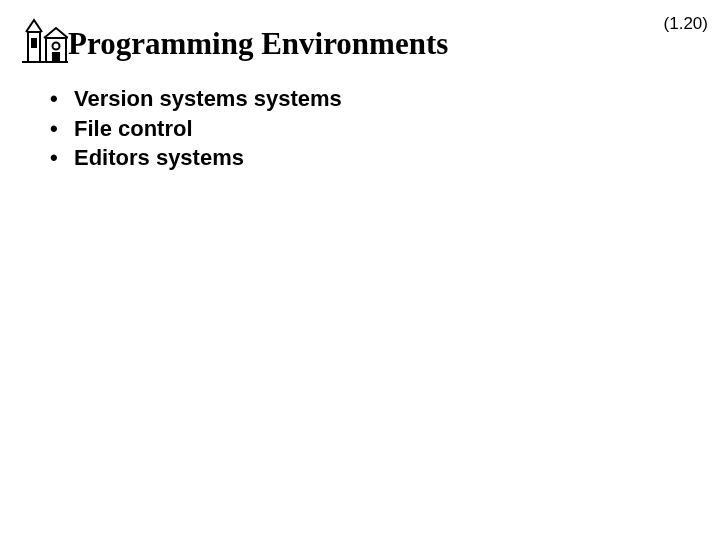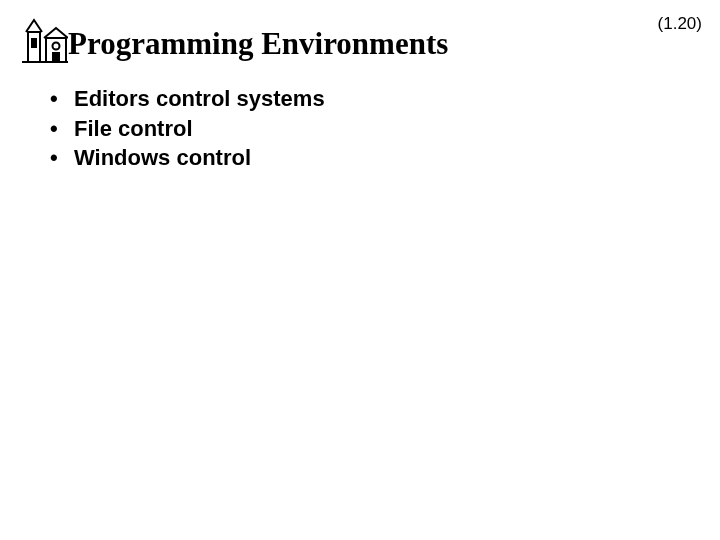--- a/index.html
+++ b/index.html
@@ -7,21 +7,21 @@
       width: 720px;
       height: 540px;
       background: #fff;
       font-family: Arial, Helvetica, sans-serif;
       position: relative;
       color: #000;
     }
     .page-number {
       position: absolute;
       top: 14px;
-      right: 18px;
+      right: 12px;
       font-size: 17px;
       font-family: Arial, sans-serif;
     }
     .header {
       display: flex;
       align-items: flex-end;
       padding-top: 18px;
       padding-left: 22px;
     }
     .logo {
@@ -82,17 +82,17 @@
       <polyline points="4,14 12,2 20,14" fill="none" stroke="#000" stroke-width="2"></polyline>
 
       <rect x="9" y="20" width="6" height="10" fill="#000"></rect>
     </svg>
   </div>
   <div class="title">Programming Environments</div>
 </div>
 
 <div class="content">
   <ul class="bullet-list">
-    <li class="bullet-item">Editors control systems</li>
+    <li class="bullet-item">Version systems systems</li>
     <li class="bullet-item">File control</li>
-    <li class="bullet-item">Windows control</li>
+    <li class="bullet-item">Editors systems</li>
   </ul>
 </div>
 
 </body></html>

